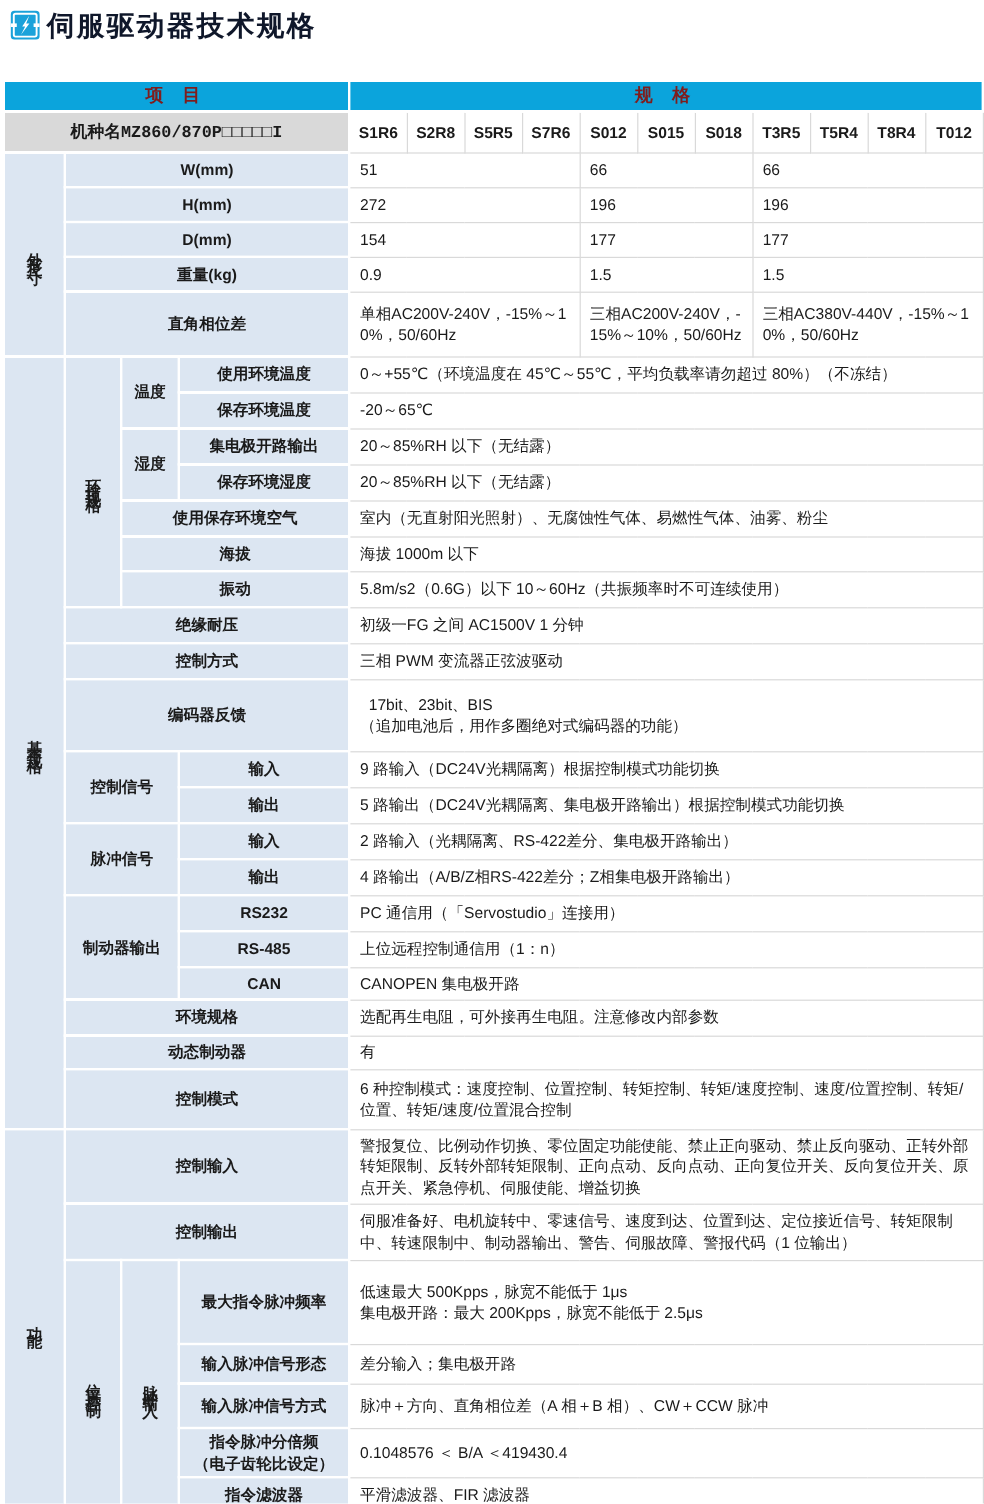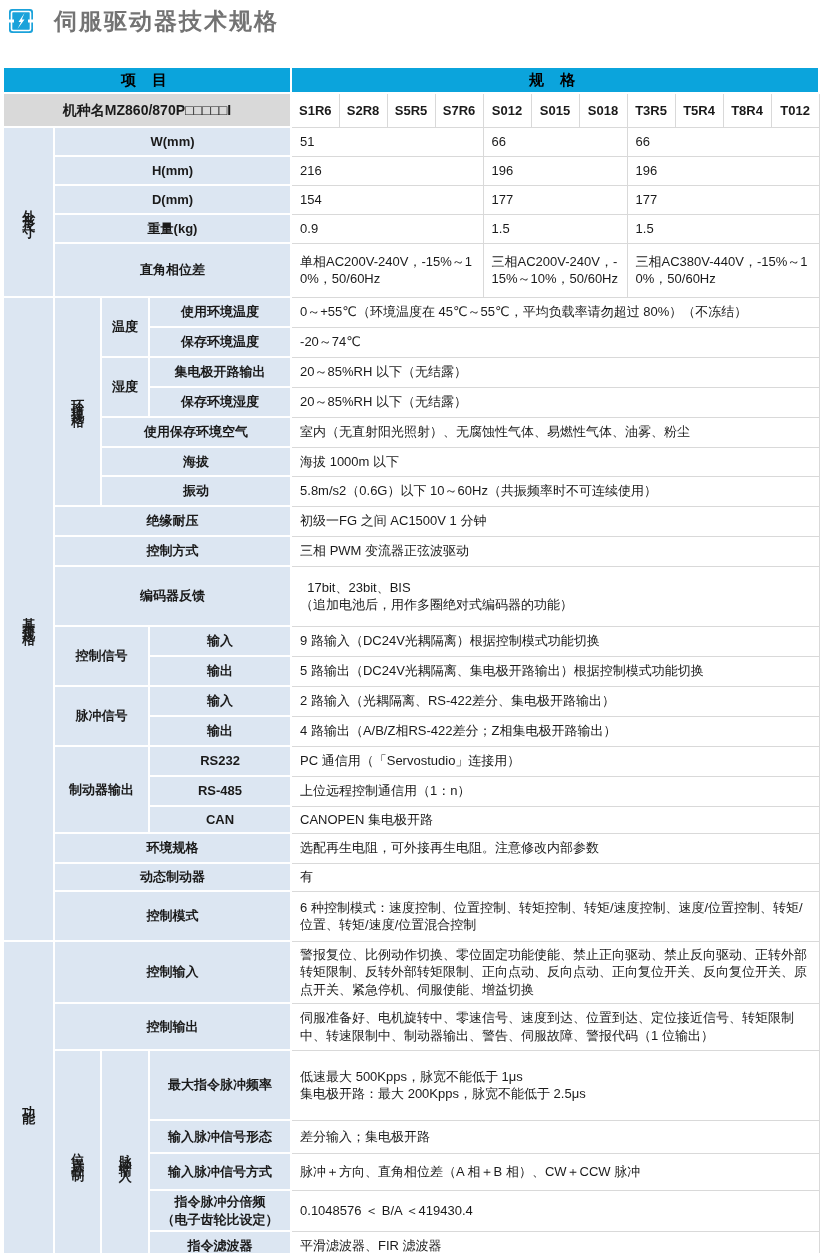--- a/index.html
+++ b/index.html
@@ -4,48 +4,48 @@
 <style>
   html,body { margin:0; padding:0; background:#ffffff; }
   body {
     width:820px; height:1253px; overflow:hidden;
     font-family:"Liberation Sans","DejaVu Sans",sans-serif;
     color:#1a1a1a;
   }
   .title-bar { height:66px; display:flex; align-items:flex-start; padding:6px 0 0 8px; box-sizing:border-box; }
   .title-icon { width:26px; height:26px; flex:0 0 auto; margin-top:2px; }
   .title-text {
-    margin-left:20px; font-size:23px; font-weight:700; color:#737373; letter-spacing:2px;
+    margin-left:5px; font-size:23px; font-weight:700; color:#0f172a; letter-spacing:2px;
   }
   table.spec {
     width:816px; margin-left:2px; border-collapse:collapse; table-layout:fixed;
   }
   td {
     border:1px solid #d9d9d9; padding:2px 8px; font-size:13px; line-height:1.35;
     vertical-align:middle; overflow:hidden; word-break:break-all;
   }
   td.hdr {
-    background:#0ba4dc; color:#000000; font-weight:700; font-size:15px;
+    background:#0ba4dc; color:#7f1d1d; font-weight:700; font-size:15px;
     text-align:center; letter-spacing:6px; border:2px solid #ffffff; padding:2px 0;
   }
   td.lbl, td.grp {
     background:#dce6f2; font-weight:700; text-align:center; border:2px solid #ffffff;
   }
   td.mlbl {
     background:#d9d9d9; font-weight:700; text-align:center; border:2px solid #ffffff; font-size:14px;
   }
   td.model { text-align:center; font-weight:600; padding:2px 2px; }
   td.num { text-align:center; font-weight:600; }
   td.val { text-align:left; font-weight:500; }
   .pre { white-space:pre-wrap;margin-left:12px; }
   .vert {
     display:inline-block; writing-mode:vertical-lr; text-orientation:upright;
     letter-spacing:5px; font-weight:700;
   }
-  .mcode { font-weight:700; }
+  .mcode { font-weight:700;font-family:Liberation Mono, monospace; }
 </style>
 </head>
 <body>
 
 <div class="title-bar">
   <svg class="title-icon" viewBox="0 0 26 26">
     <rect x="1" y="1" width="24" height="24" rx="3" fill="#1ba2da"></rect>
     <rect x="3.5" y="3.5" width="19" height="19" rx="1.5" fill="none" stroke="#ffffff" stroke-width="1.6"></rect>
     <polygon points="16.5,5 10.5,14 13,14 9.5,21 16.5,11.5 13.8,11.5" fill="#ffffff"></polygon>
     <rect x="1" y="11.5" width="5" height="3" fill="#ffffff"></rect>
@@ -96,21 +96,21 @@
 
 <tr style="height:29px">
   <td class="grp" rowspan="5"><span class="vert">外形尺寸</span></td>
   <td class="lbl" colspan="3">W(mm)</td>
   <td class="val num" colspan="4">51</td>
   <td class="val num" colspan="3">66</td>
   <td class="val num" colspan="4">66</td>
 </tr>
 <tr style="height:29px">
   <td class="lbl" colspan="3">H(mm)</td>
-  <td class="val num" colspan="4">216</td>
+  <td class="val num" colspan="4">272</td>
   <td class="val num" colspan="3">196</td>
   <td class="val num" colspan="4">196</td>
 </tr>
 <tr style="height:29px">
   <td class="lbl" colspan="3">D(mm)</td>
   <td class="val num" colspan="4">154</td>
   <td class="val num" colspan="3">177</td>
   <td class="val num" colspan="4">177</td>
 </tr>
 <tr style="height:29px">
@@ -128,21 +128,21 @@
 
 <tr style="height:30px">
   <td class="grp" rowspan="20"><span class="vert">基本规格</span></td>
   <td class="grp" rowspan="7"><span class="vert">环境规格</span></td>
   <td class="lbl" rowspan="2">温度</td>
   <td class="lbl">使用环境温度</td>
   <td class="val" colspan="11">0～+55℃（环境温度在 45℃～55℃，平均负载率请勿超过 80%）（不冻结）</td>
 </tr>
 <tr style="height:30px">
   <td class="lbl">保存环境温度</td>
-  <td class="val" colspan="11">-20～74℃</td>
+  <td class="val" colspan="11">-20～65℃</td>
 </tr>
 <tr style="height:30px">
   <td class="lbl" rowspan="2">湿度</td>
   <td class="lbl">集电极开路输出</td>
   <td class="val" colspan="11">20～85%RH 以下（无结露）</td>
 </tr>
 <tr style="height:30px">
   <td class="lbl">保存环境湿度</td>
   <td class="val" colspan="11">20～85%RH 以下（无结露）</td>
 </tr>

